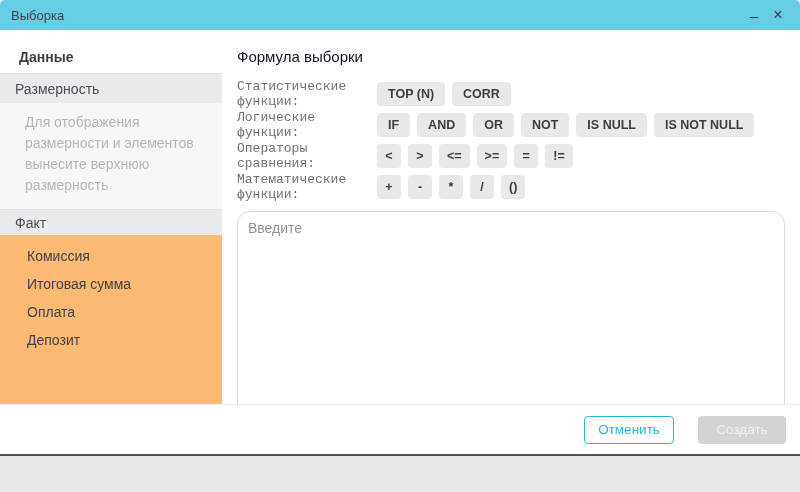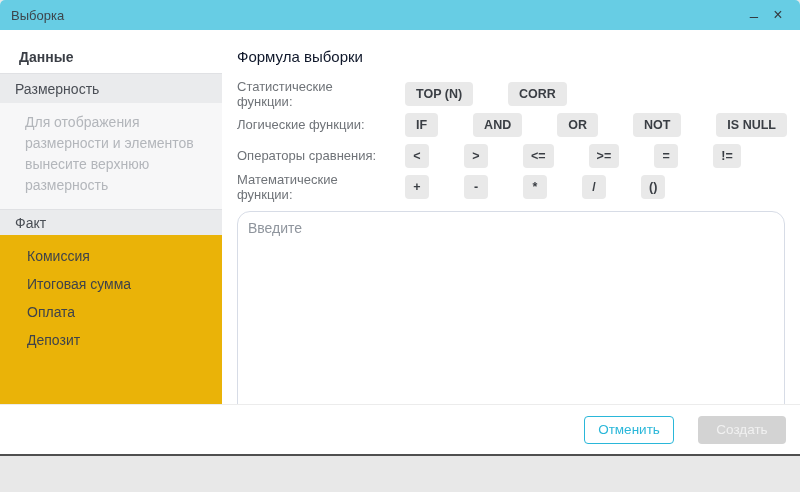--- a/index.html
+++ b/index.html
@@ -57,51 +57,51 @@
   }
   .side-section.dim { height: 30px; flex: 0 0 30px; }
   .side-section.fact { height: 26px; flex: 0 0 26px; }
   .side-hint {
     background: var(--sidebar-bg, #f7f7f8);
     padding: 9px 22px 13px 25px;
     font-size: 14px; line-height: 1.5;
     color: #b3b6bb;
   }
   .side-items {
-    background: #eab308;
+    background: #fdba74;
     flex: 1 1 auto;
     padding-top: 7px;
   }
   .side-item {
     height: 28px;
     display: flex; align-items: center;
     padding-left: 27px;
     font-size: 14px; color: #3f434a;
     cursor: pointer;
   }
   
   .main { flex: 1 1 auto; padding: 0 15px; background: #fff; }
   .main-heading {
     margin-top: 18px;
     font-size: 15px; font-weight: 400; color: #0f172a;
   }
   .fn-rows { margin-top: 13px; }
   .fn-row { display: flex; align-items: center; height: 31px; }
   .fn-row .fn-label {
     width: 140px; flex: 0 0 140px;
-    font-size: 13px; color: #6f7378;
+    font-size: 13px; color: #6f7378; font-family: Liberation Mono, monospace;
   }
   .fn-btns { display: flex; gap: 7px; }
   .fn-btn {
     background: var(--button-bg, #e9e9e9);
     border: none; border-radius: 4px;
     padding: 5px 11px;
     font-family: "Liberation Sans", sans-serif;
     font-size: 12.5px; font-weight: 700; color: #3a3e44;
-    cursor: pointer; white-space: nowrap; margin-left: 28px;
+    cursor: pointer; white-space: nowrap;
   }
   .fn-btn.op { padding: 5px 8px; min-width: 24px; }
   .formula-input {
     display: block;
     margin-top: 9px;
     width: 548px; height: 220px;
     border: 1px solid #d7dce6; border-radius: 13px;
     padding: 8px 10px;
     font-family: "Liberation Sans", sans-serif;
     font-size: 14px; color: #3f434a;

